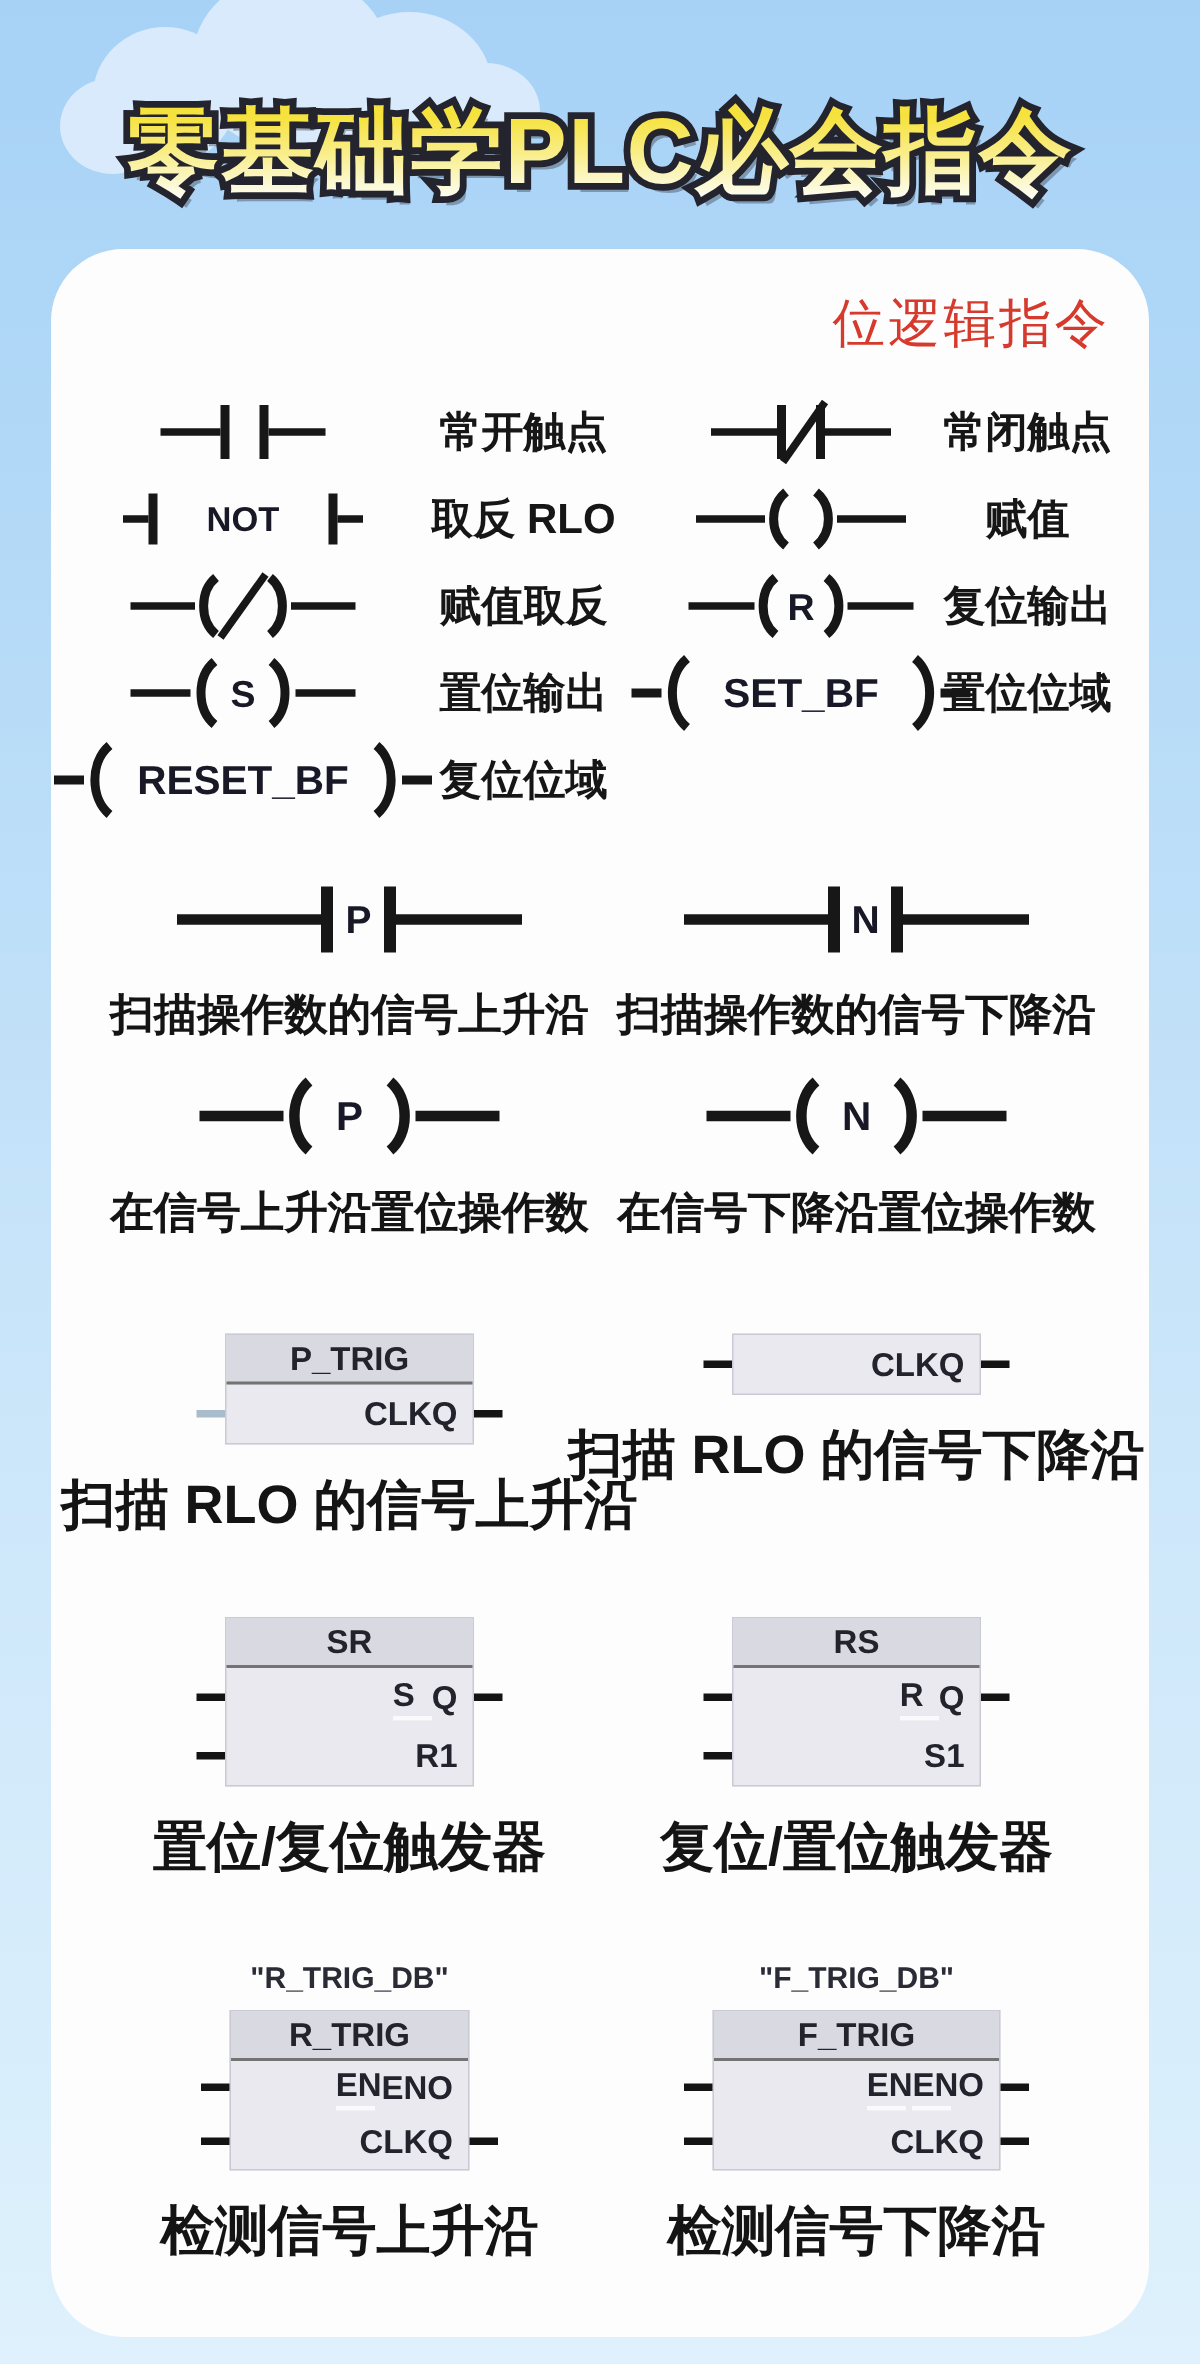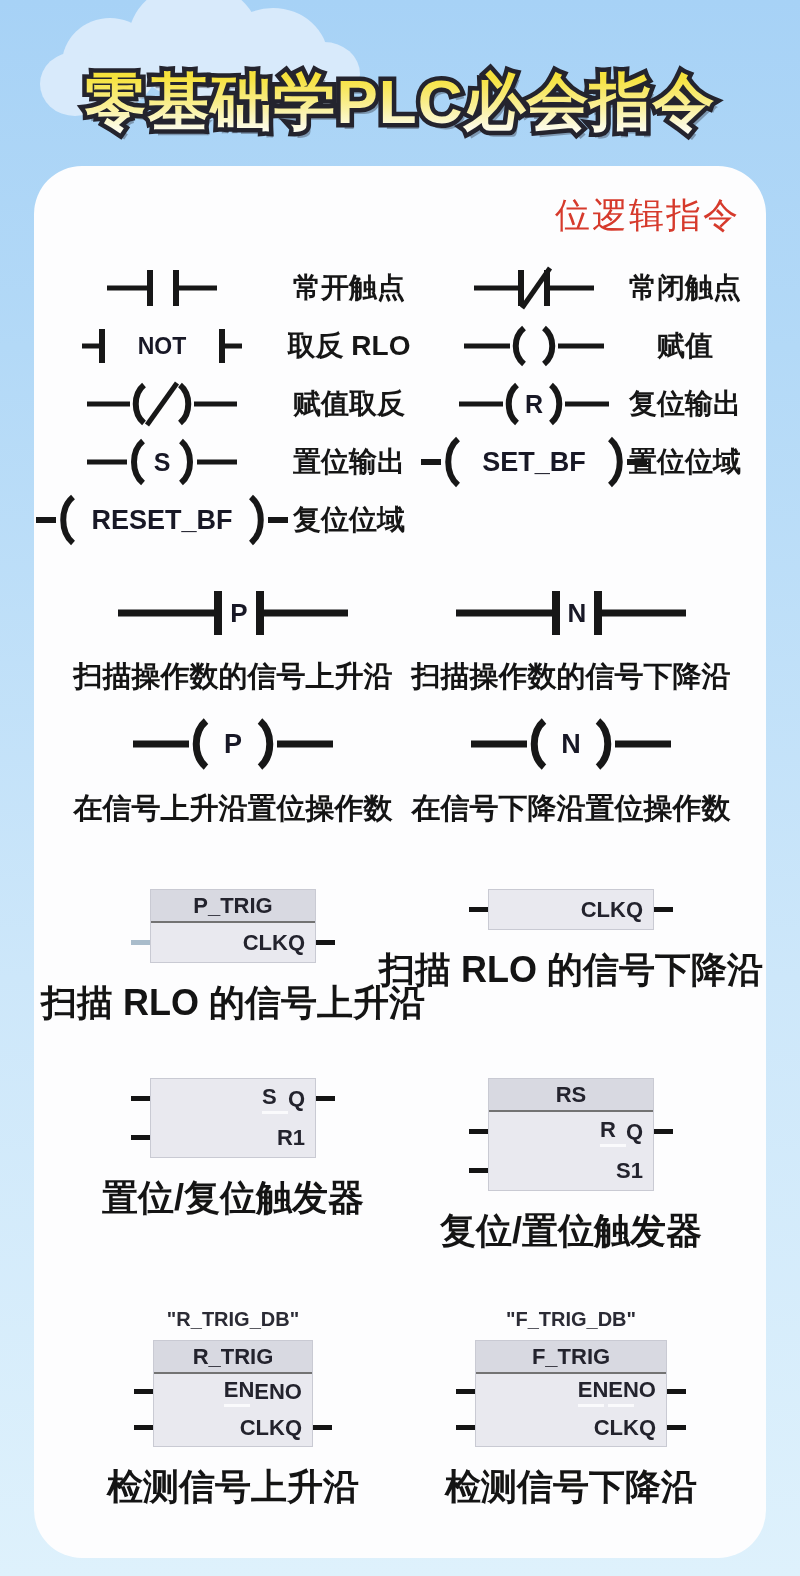--- a/index.html
+++ b/index.html
@@ -268,20 +268,21 @@
           <span class="stub r"></span>
         </div>
       </div>
       <div class="block-cap">扫描 RLO 的信号下降沿</div>
     </div>
   </div>
 
   <div class="blockrow s4">
     <div class="bcol">
       <div class="fblock" style="width:166px">
+        <div class="fb-head">SR</div>
         <div class="fb-row">
           <span class="stub l"></span>
           <span class="pin u">S</span>
           <span class="pin">Q</span>
           <span class="stub r"></span>
         </div>
         <div class="fb-row">
           <span class="stub l"></span>
           <span class="pin">R1</span>
           <span class="pin"></span>

